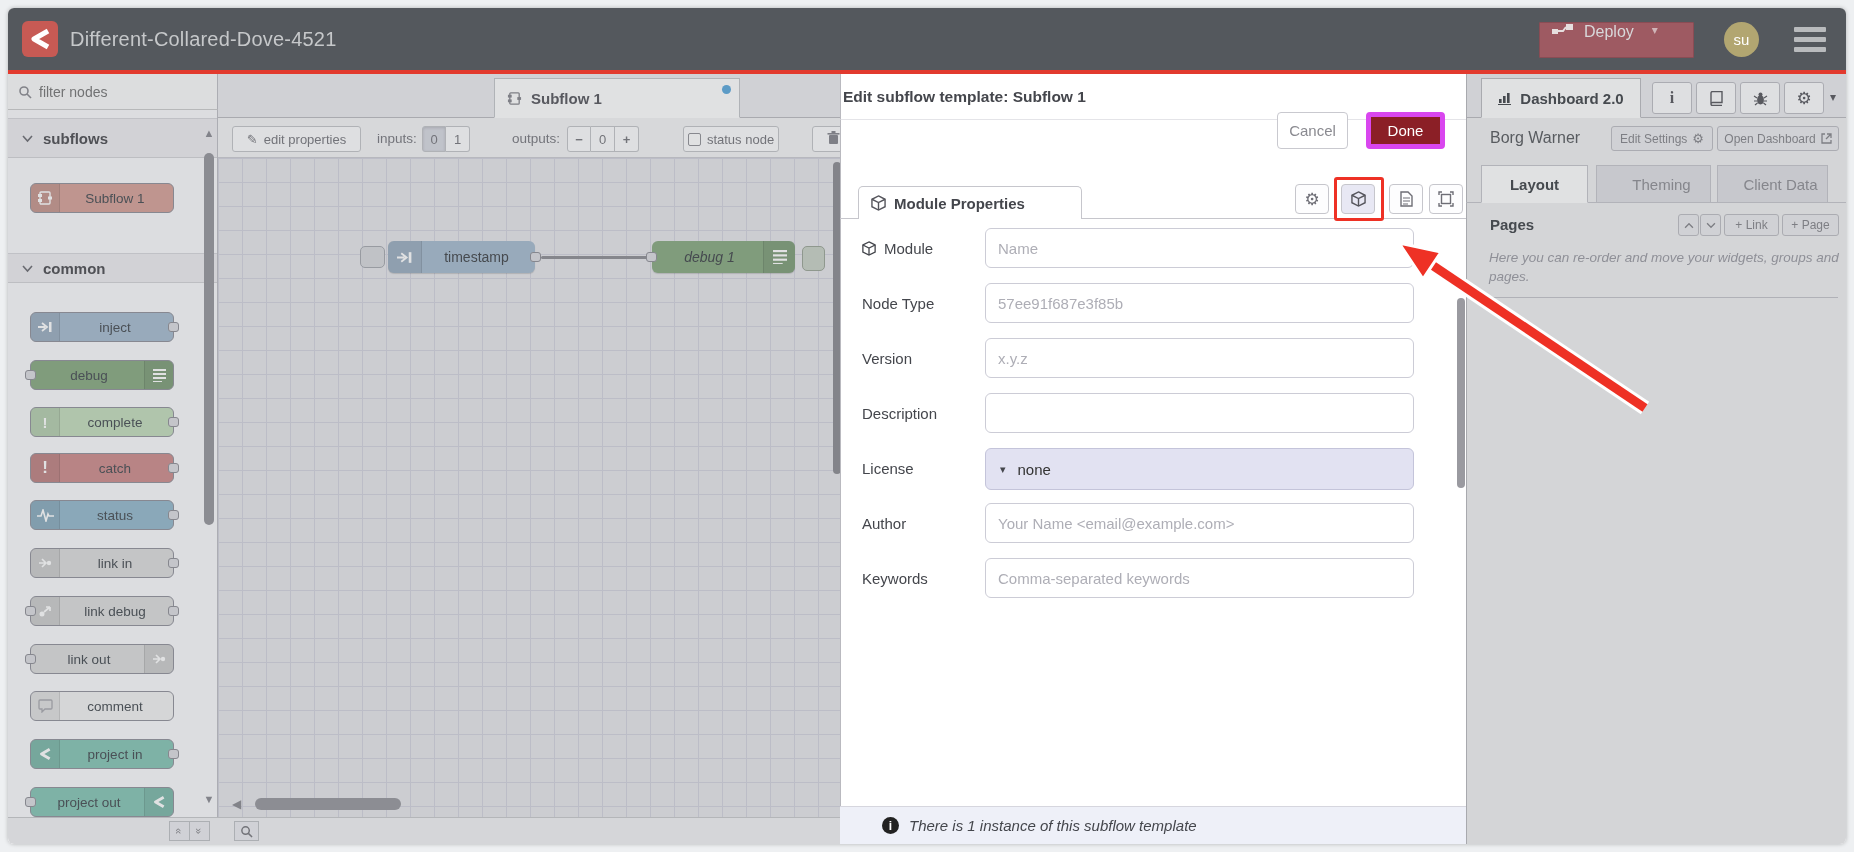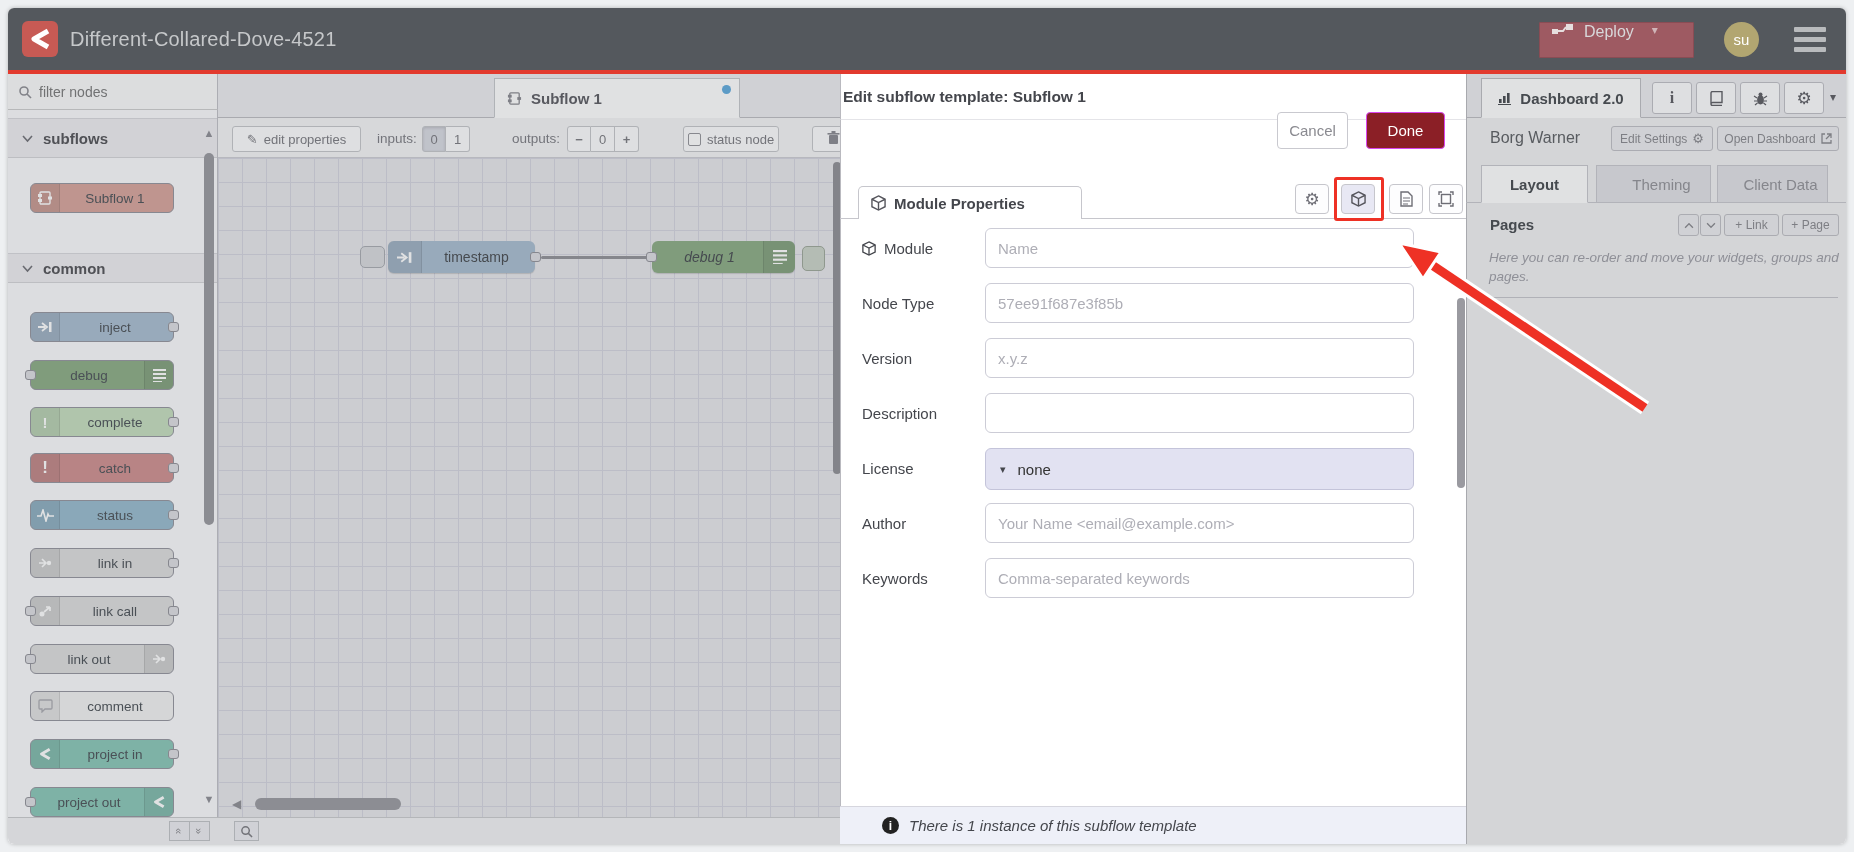--- a/index.html
+++ b/index.html
@@ -65,21 +65,21 @@
   .ftr-btn { position:absolute; top:3px; height:20px; background:#ececf0; border:1px solid #bfc1c5; color:#84848a; display:flex; align-items:center; justify-content:center; font-size:11px; cursor:pointer; }
 
   
   .shade { background:rgba(100,104,112,0.20); z-index:20; pointer-events:none; }
 
   
   #tray { left:832px; top:66px; width:626px; height:770px; background:#fff; border-left:1px solid #b9b9bf; z-index:30; }
   #tray-title { left:832px; top:66px; width:626px; height:46px; background:#fff; border-left:1px solid #b9b9bf; border-bottom:1px solid #e4e4e8; line-height:46px; padding-left:2px; font-weight:bold; font-size:15.5px; color:#44464c; z-index:31; }
   .tray-btn { z-index:32; border-radius:4px; display:flex; align-items:center; justify-content:center; font-size:15px; cursor:pointer; }
   #cancel-btn { left:1269px; top:104px; width:71px; height:37px; background:#fff; border:1px solid #c9c9cf; color:#8a8a90; }
-  #done-btn { left:1358px; top:104px; width:79px; height:37px; background:#8b1f26; border:1px solid #d946ef; color:#fff; }
+  #done-btn { left:1358px; top:104px; width:79px; height:37px; background:#8b1f26; border:5px solid #d946ef; color:#fff; }
   #tabrow-line { left:832px; top:210px; width:626px; height:1px; background:#c6c6cc; z-index:31; }
   #mp-tab { left:850px; top:178px; width:224px; height:33px; background:#fff; border:1px solid #c6c6cc; border-bottom:none; border-radius:5px 5px 0 0; z-index:32; display:flex; align-items:center; gap:8px; padding-left:12px; font-weight:bold; font-size:15px; color:#44464c; }
   .icon-btn { position:absolute; top:176px; width:34px; height:30px; background:#fdfdfe; border:1px solid #c6c6cc; border-radius:4px; z-index:32; display:flex; align-items:center; justify-content:center; color:#6e6e76; cursor:pointer; }
   #cube-btn { left:1333px; background:#e8e8f4; }
   #red-box { left:1326px; top:169px; width:50px; height:44px; border:3px solid #ee3125; border-radius:3px; z-index:52; }
   .form-row { position:absolute; left:832px; width:626px; height:42px; z-index:31; }
   .f-label { position:absolute; left:22px; top:0; height:40px; display:flex; align-items:center; gap:8px; font-size:15px; color:#44464c; }
   .f-input { position:absolute; left:145px; top:0; width:429px; height:40px; border:1.5px solid #ccccd6; border-radius:6px; font-size:15px; color:#444; padding:0 12px; outline:none; font-family:"Liberation Sans", sans-serif; }
   .f-input::placeholder { color:#aeaeb6; }
   #license-btn { position:absolute; left:145px; top:0; width:429px; height:42px; background:#e2e2f2; border:1px solid #c4c4da; border-radius:6px; display:flex; align-items:center; gap:12px; padding-left:14px; font-size:15px; color:#333; cursor:pointer; }
@@ -234,21 +234,21 @@
     <span class="pport r"></span>
   </div>
 
   <div class="pnode il" style="top: 588px; background-color: rgb(220, 220, 220);">
     <span class="picon l">
         <svg width="14" height="13" viewBox="0 0 14 13">
           <circle cx="4" cy="9" r="2.5" fill="#fff"></circle>
           <path d="M6 7 L12 2 M12 2 h-4 M12 2 v4" stroke="#fff" stroke-width="1.7" fill="none"></path>
         </svg>
       </span>
-    <span class="lbl">link call</span>
+    <span class="lbl">link debug</span>
     <span class="pport l"></span>
     <span class="pport r"></span>
   </div>
 
   <div class="pnode ir" style="top: 636px; background-color: rgb(220, 220, 220);">
     <span class="picon r">
         <svg width="14" height="12" viewBox="0 0 14 12">
           <path d="M1 6 h6 M4 2 l4 4 -4 4" stroke="#fff" stroke-width="1.7" fill="none"></path>
           <circle cx="11" cy="6" r="2.2" fill="#fff"></circle>
         </svg>

